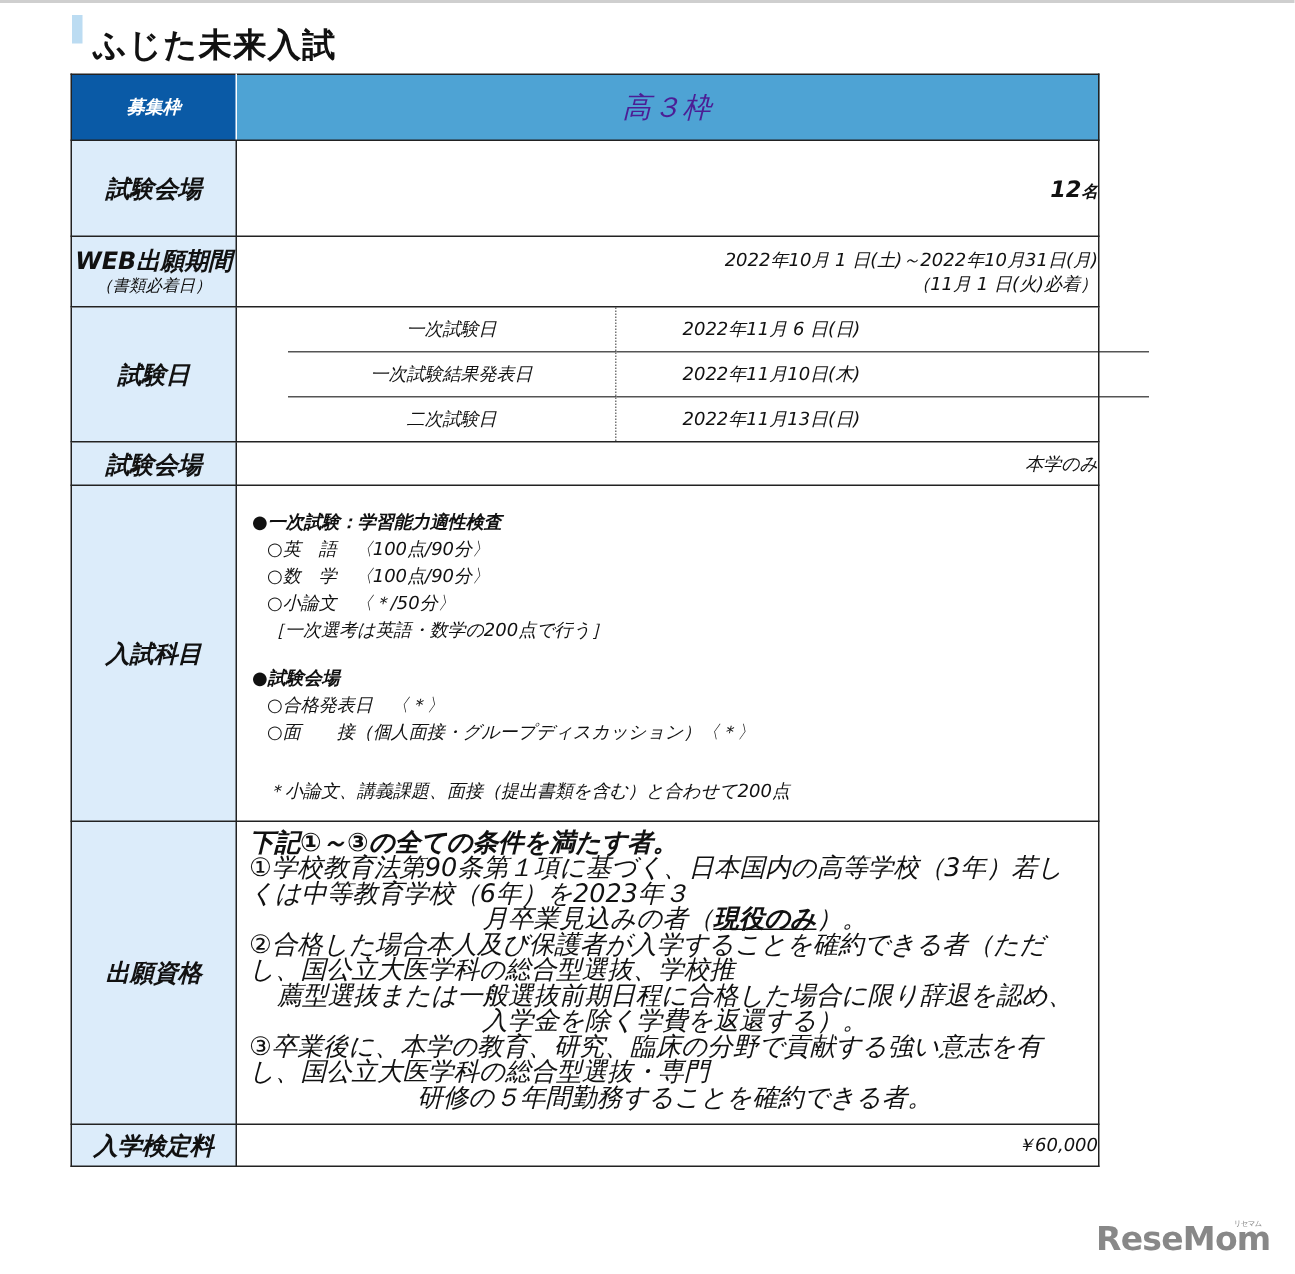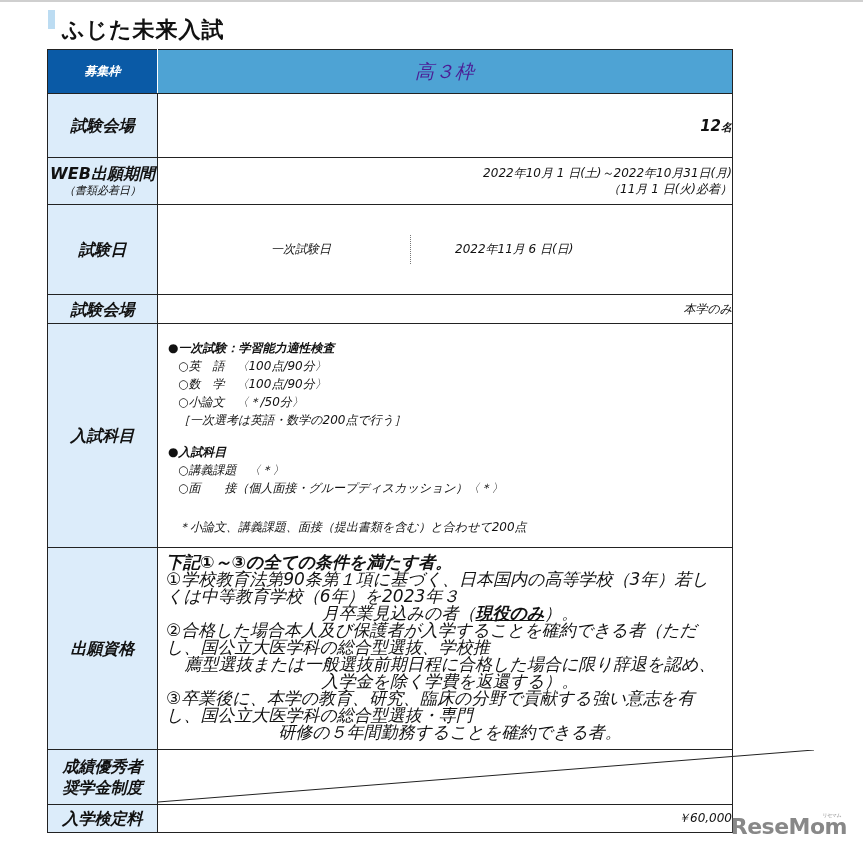--- a/index.html
+++ b/index.html
@@ -63,68 +63,63 @@
   </tr>
   <tr>
     <td class="lab" style="height:89px">試験日</td>
     <td>
       <table class="subtable">
         <tbody>
               <tr>
                 <td class="sl">一次試験日</td>
                 <td class="sr">2022年11月 6 日(日)</td>
               </tr>
+        <tr>
+                <td class="sl">一次試験結果発表日</td>
+                <td class="sr">2022年11月10日(木)</td>
+              </tr>
+        <tr>
+                <td class="sl">二次試験日</td>
+                <td class="sr">2022年11月13日(日)</td>
+              </tr>
       </tbody>
           </table>
     </td>
   </tr>
   <tr>
     <td class="lab" style="height:28px">試験会場</td>
     <td class="center">本学のみ</td>
   </tr>
   <tr>
     <td class="lab" style="height:223px">入試科目</td>
     <td class="subj">
       <div><b>●一次試験：学習能力適性検査</b></div>
       <div class="ind">○英　語　〈100点/90分〉</div>
       <div class="ind">○数　学　〈100点/90分〉</div>
       <div class="ind">○小論文　〈＊/50分〉</div>
       <div class="ind">［一次選考は英語・数学の200点で行う］</div>
       <div class="gap"></div>
-      <div><b>●入試科目</b></div>
-      <div class="ind">○講義課題　〈＊〉</div>
+      <div><b>●試験会場</b></div>
+      <div class="ind">○合格発表日　〈＊〉</div>
       <div class="ind">○面　　接（個人面接・グループディスカッション）〈＊〉</div>
       <div class="ind" style="margin-top:21px">＊小論文、講義課題、面接（提出書類を含む）と合わせて200点</div>
     </td>
   </tr>
   <tr>
     <td class="lab" style="height:153px">出願資格</td>
     <td class="elig">
       <div><b>下記①～③の全ての条件を満たす者。</b></div>
       <div>①学校教育法第90条第１項に基づく、日本国内の高等学校（3年）若しくは中等教育学校（6年）を2023年３</div>
       <div class="cont"><span>月卒業見込みの者（</span><span class="u">現役のみ</span><span>）。</span></div>
       <div>②合格した場合本人及び保護者が入学することを確約できる者（ただし、国公立大医学科の総合型選抜、学校推</div>
       <div class="cont">薦型選抜または一般選抜前期日程に合格した場合に限り辞退を認め、入学金を除く学費を返還する）。</div>
       <div>③卒業後に、本学の教育、研究、臨床の分野で貢献する強い意志を有し、国公立大医学科の総合型選抜・専門</div>
       <div class="cont">研修の５年間勤務することを確約できる者。</div>
     </td>
   </tr>
   <tr>
-    <td class="lab" style="height:54px">
-      <div>成績優秀者</div>
-      <div>奨学金制度</div>
-    </td>
-    <td>
-      <div class="diag">
-        <svg width="656" height="54" viewBox="0 0 656 54" preserveAspectRatio="none">
-              <line x1="0" y1="52" x2="656" y2="0" stroke="#222" stroke-width="1"></line>
-            </svg>
-      </div>
-    </td>
-  </tr>
-  <tr>
     <td class="lab" style="height:27px">入学検定料</td>
     <td class="center">￥60,000</td>
   </tr>
 </tbody>
   </table>
 
 <div class="logo"><span>リセマム</span><b>ReseMom</b></div>
 
 </body></html>

